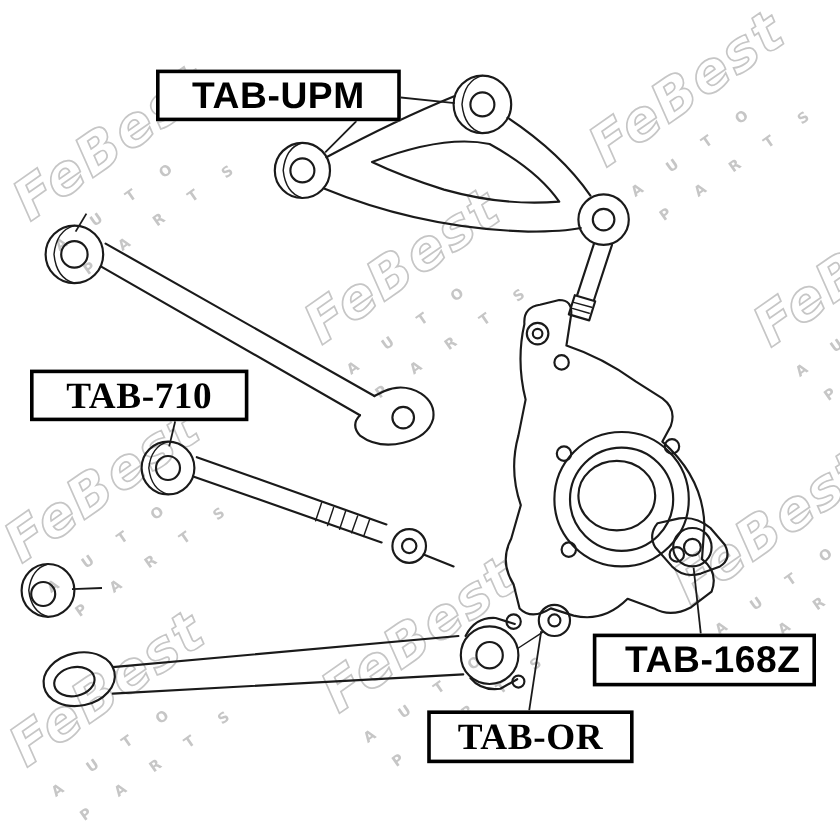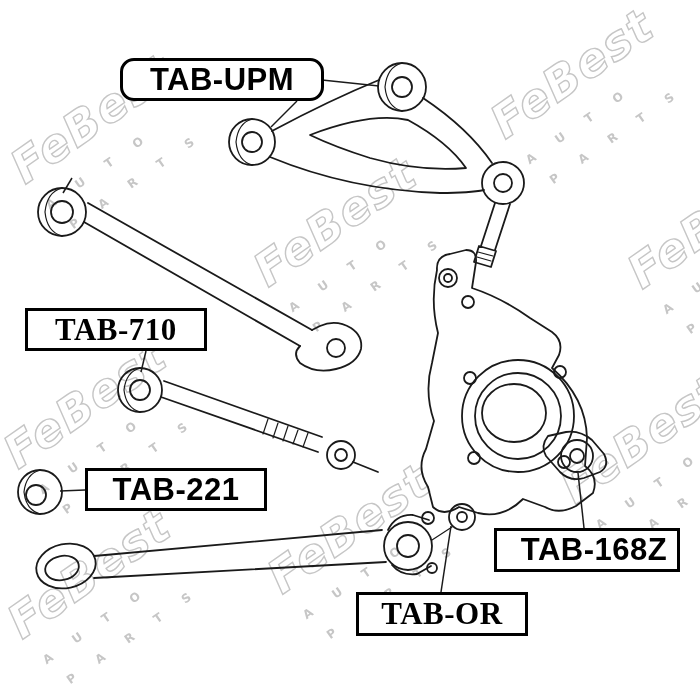--- a/index.html
+++ b/index.html
@@ -183,24 +183,23 @@
       <path d="M 322 80 L 379 86"></path>
       <path d="M 297 101 L 271 127"></path>
       <path d="M 72 178 L 63 193"></path>
       <path d="M 146 351 L 141 372"></path>
       <path d="M 85 490 L 60 491"></path>
       <path d="M 584 528 L 578 473"></path>
       <path d="M 441 592 L 451 526"></path>
     </g>
   </svg>
 
-  <div class="part-label" style="left:120px; top:58px;  width:204px; height:43px;border-radius:14px;">TAB-UPM</div>
+  <div class="part-label" style="left:130px; top:58px;  width:204px; height:43px;">TAB-UPM</div>
 
 
   <div class="part-label" style="left:25px;  top:308px; width:182px; height:43px;font-family:Liberation Serif, serif;">TAB-710</div>
 
-  <div class="part-label" style="left:85px;  top:468px; width:182px; height:43px;">TAB-221</div>
 
   <div class="part-label" style="left:494px; top:528px; width:186px; height:44px;padding-left:14px;">TAB-168Z</div>
 
   <div class="part-label" style="left:356px; top:592px; width:172px; height:44px;font-family:Liberation Serif, serif;">TAB-OR</div>
 
 </div>
 
 </body></html>

